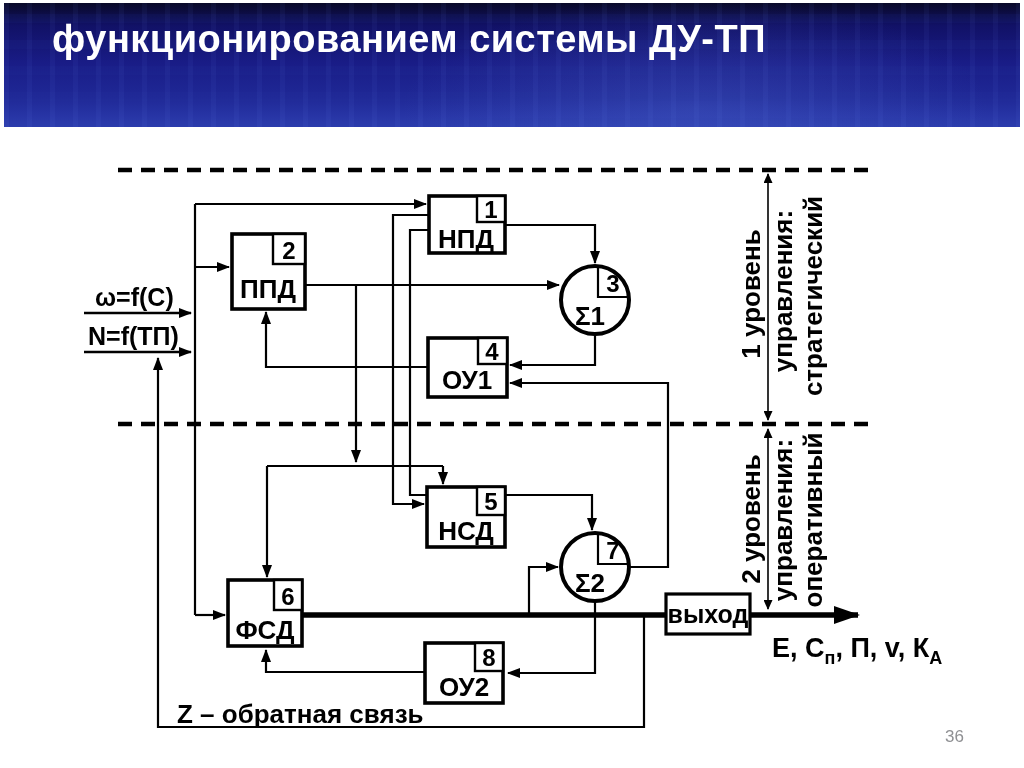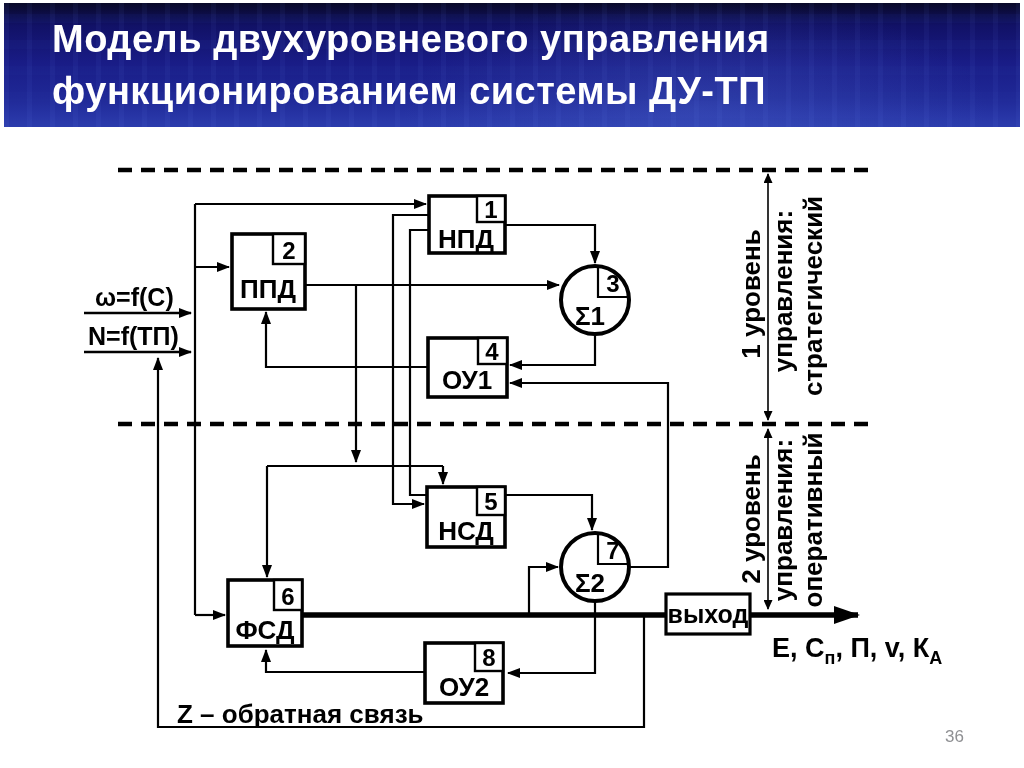--- a/index.html
+++ b/index.html
@@ -43,21 +43,20 @@
   .out-label{font-size:27px;font-weight:bold;fill:#000;}
   .out-sub{font-size:18px;font-weight:bold;fill:#000;}
   .page-num{font-size:17px;fill:#8f9093;font-weight:normal;}
 </style>
 </head>
 <body>
 
 <div class="slide-header">
   <div class="texture"></div>
   <div class="slide-title">
-    <div>Модель двухуровневого управления</div>
     <div>функционированием системы ДУ-ТП</div>
   </div>
 </div>
 
 <svg class="diagram-layer" width="1024" height="768" viewBox="0 0 1024 768">
   <defs>
     <marker id="ah" refX="12" refY="5" markerWidth="13" markerHeight="10" orient="auto-start-reverse" markerUnits="userSpaceOnUse">
       <path d="M0,0 L13,5 L0,10 Z" fill="#000"></path>
     </marker>
     <marker id="ahBig" refX="24" refY="9" markerWidth="26" markerHeight="18" orient="auto-start-reverse" markerUnits="userSpaceOnUse">

